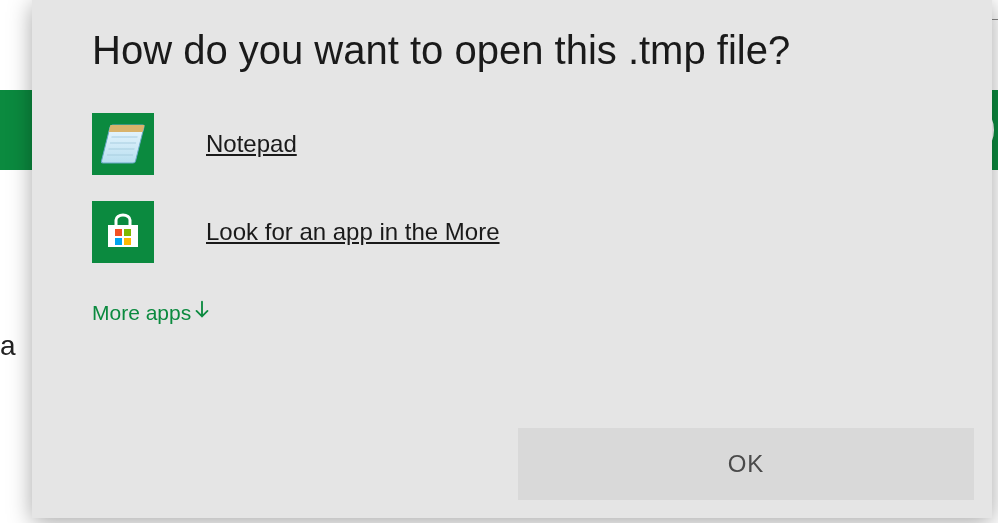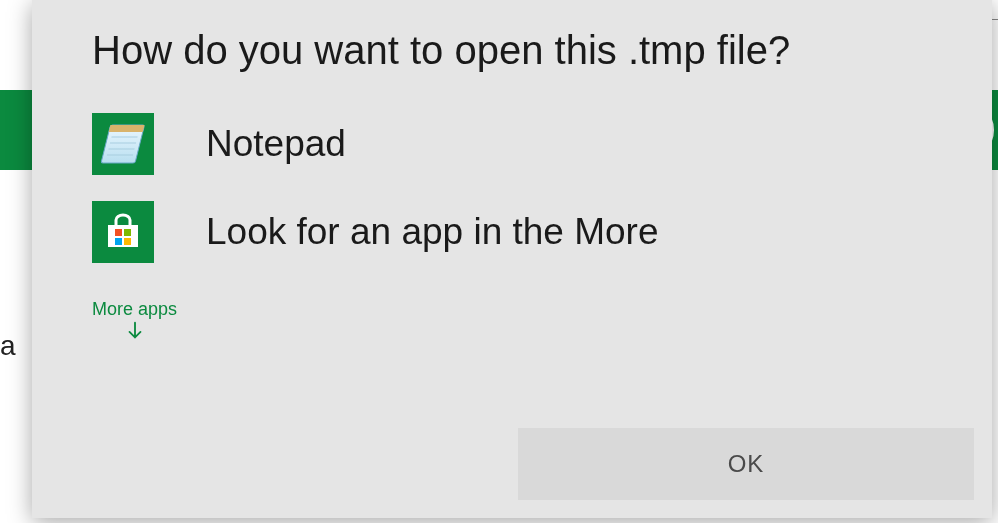--- a/index.html
+++ b/index.html
@@ -94,40 +94,40 @@
     height: 62px;
     background: #0b8a3f;
     flex: 0 0 62px;
     margin-right: 52px;
     position: relative;
     display: flex;
     align-items: center;
     justify-content: center;
   }
   .app-label {
-    font-size: 37px;
+    font-size: 24px;
     color: #1a1a1a;
     font-weight: 400;
+    text-decoration: underline;
   }
 
   
   .notepad-svg { display:block; }
 
   
   .store-svg { display:block; }
 
   .more-apps {
     margin: 18px 60px 0 60px;
     display: inline-flex;
     align-items: center;
     color: #0b8a3f;
-    font-size: 18px;
+    font-size: 21px;
     cursor: pointer;
     gap: 0;
-    flex-direction: column;
   }
   .more-apps .arrow {
     display: inline-block;
   }
 
   .ok-button {
     position: absolute;
     right: 18px;
     bottom: 18px;
     width: 456px;

